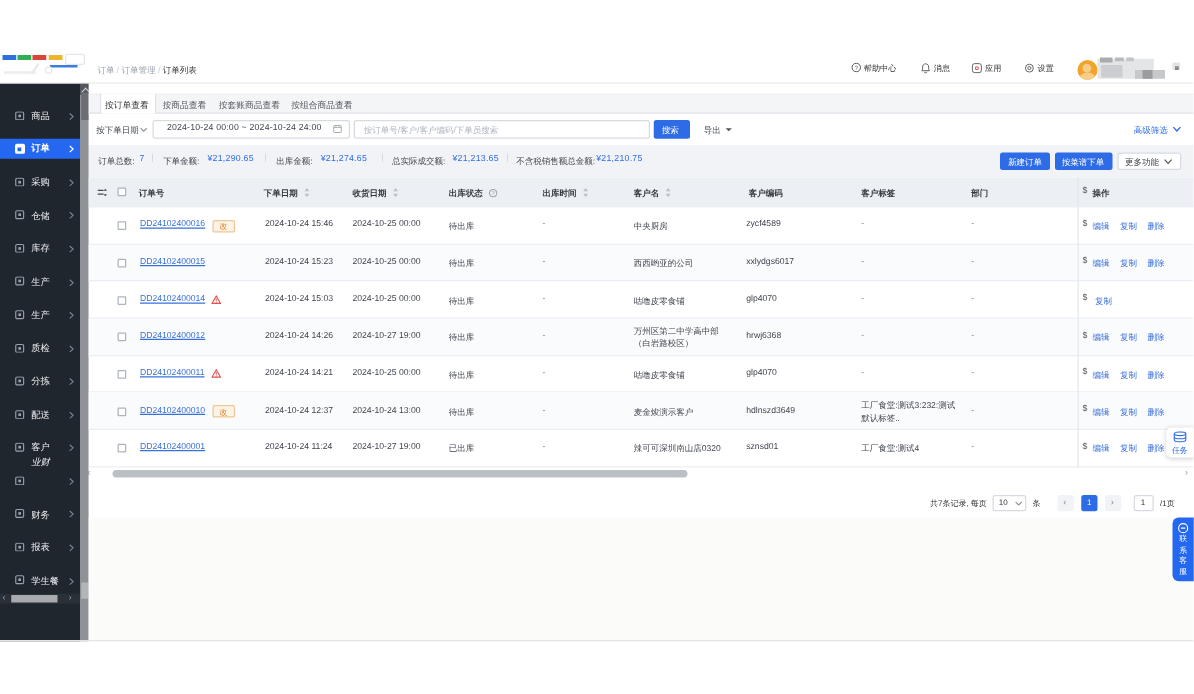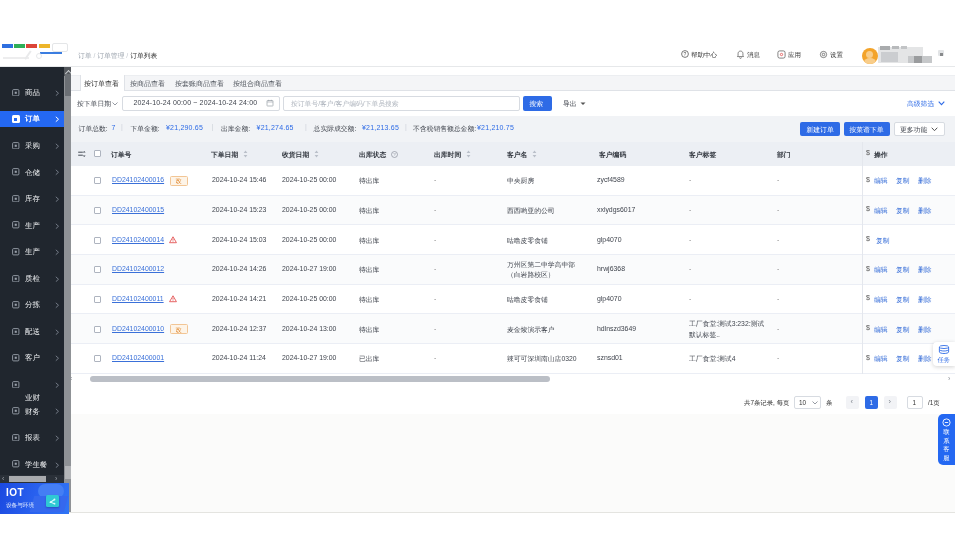--- a/index.html
+++ b/index.html
@@ -152,21 +152,21 @@
         <rect x="2.7" y="2.7" width="2.1" height="2.1" fill="#9aa1ab"></rect>
       </svg>
     <div class="tx" style="left:25px;top:286.4px;font-size:7.4px;color:#eef0f2;">客户</div>
     <svg class="abs" style="left:55px;top:288.3px;" width="4.5" height="6.5" viewBox="0 0 4.5 6.5">
         <path d="M0.8 0.8L3.5 3.25L0.8 5.7" fill="none" stroke="#7c838e" stroke-width="0.9"></path>
       </svg>
     <svg class="abs" style="left:12px;top:313.8px;" width="7.5" height="7.5" viewBox="0 0 7.5 7.5">
         <rect x="0.6" y="0.6" width="6.3" height="6.3" rx="1" fill="none" stroke="#9aa1ab" stroke-width="0.9"></rect>
         <rect x="2.7" y="2.7" width="2.1" height="2.1" fill="#9aa1ab"></rect>
       </svg>
-    <div class="tx" style="left:25px;top:326px;font-size:7.4px;color:#eef0f2;">业财</div>
+    <div class="tx" style="left:25px;top:298px;font-size:7.4px;color:#eef0f2;font-style:italic;">业财</div>
     <svg class="abs" style="left:55px;top:314.9px;" width="4.5" height="6.5" viewBox="0 0 4.5 6.5">
         <path d="M0.8 0.8L3.5 3.25L0.8 5.7" fill="none" stroke="#7c838e" stroke-width="0.9"></path>
       </svg>
     <svg class="abs" style="left:12px;top:340.3px;" width="7.5" height="7.5" viewBox="0 0 7.5 7.5">
         <rect x="0.6" y="0.6" width="6.3" height="6.3" rx="1" fill="none" stroke="#9aa1ab" stroke-width="0.9"></rect>
         <rect x="2.7" y="2.7" width="2.1" height="2.1" fill="#9aa1ab"></rect>
       </svg>
     <div class="tx" style="left:25px;top:339.5px;font-size:7.4px;color:#eef0f2;">财务</div>
     <svg class="abs" style="left:55px;top:341.4px;" width="4.5" height="6.5" viewBox="0 0 4.5 6.5">
         <path d="M0.8 0.8L3.5 3.25L0.8 5.7" fill="none" stroke="#7c838e" stroke-width="0.9"></path>
@@ -193,33 +193,20 @@
   <div class="abs" style="left:64px;top:67px;width:7px;height:9px;background:#53575c;"></div>
   <div class="abs" style="left:65.5px;top:70.5px;width:4px;height:4px;border-left:1px solid #c9cccf;border-top:1px solid #c9cccf;transform:rotate(45deg);transform-origin:center;"></div>
   <div class="abs" style="left:64.5px;top:74px;width:6px;height:22px;background:#6b6f74;"></div>
   <div class="abs" style="left:64.5px;top:466px;width:6px;height:13px;background:#b3b5b8;"></div>
 
   <div class="abs" style="left:0;top:475px;width:64px;height:8px;background:#2a3038;"></div>
   <div class="abs" style="left:9px;top:476px;width:37px;height:6px;background:#a8aaad;"></div>
   <div class="tx" style="left:2px;top:474.5px;font-size:7px;color:#9aa0a8;">‹</div>
   <div class="tx" style="left:55px;top:474.5px;font-size:7px;color:#9aa0a8;">›</div>
 
-  <div class="abs" style="left:0;top:483px;width:69px;height:31px;background:linear-gradient(105deg,#1b49e0 0%,#2a63f0 55%,#2f74f5 100%);overflow:hidden;z-index:5;">
-    <div class="abs" style="left:38px;top:1px;width:26px;height:14px;background:#447ef4;border-radius:7px;"></div>
-    <div class="abs" style="left:32px;top:13px;width:34px;height:16px;background:#3568ee;transform:skewX(-16deg);"></div>
-    <div class="abs" style="left:46px;top:12px;width:13px;height:12px;background:#2fc9d4;border-radius:1.5px;box-shadow:0 1px 2px rgba(0,0,60,0.25);"></div>
-    <svg class="abs" style="left:49px;top:14.5px;" width="7" height="7" viewBox="0 0 7 7">
-        <path d="M5.5 1.5L1.5 4.2l4 1.6" fill="none" stroke="#d9fbff" stroke-width="1.1"></path>
-        <circle cx="5.5" cy="1.5" r="0.9" fill="#d9fbff"></circle>
-        <circle cx="1.6" cy="4.2" r="0.9" fill="#d9fbff"></circle>
-        <circle cx="5.5" cy="5.7" r="0.9" fill="#d9fbff"></circle>
-      </svg>
-    <div class="tx" style="left:6px;top:4px;font-size:10px;font-weight:bold;color:#fff;letter-spacing:0.5px;">IOT</div>
-    <div class="tx" style="left:6px;top:18.5px;font-size:5.6px;color:#e8f0ff;">设备与环境</div>
-  </div>
 
   <div class="abs" style="left:71px;top:67px;width:884px;height:49px;background:#fff;"></div>
   <div class="abs" style="left:71px;top:116px;width:884px;height:26px;background:#f1f3f6;"></div>
   <div class="abs" style="left:71px;top:142px;width:884px;height:370px;background:#fff;"></div>
   <div class="abs" style="left:71px;top:414px;width:884px;height:98px;background:#fbfbfa;"></div>
   <div class="abs" style="left:0;top:512px;width:955px;height:1px;background:#e4e4e0;"></div>
 
   <div class="abs" style="left:71px;top:75px;width:884px;height:16px;background:#f4f5f7;border-top:1px solid #eceef1;border-bottom:1px solid #dfe2e7;box-sizing:border-box;"></div>
   <div class="abs" style="left:79.5px;top:75px;width:45px;height:16px;background:#fff;border-left:1px solid #dfe2e7;border-right:1px solid #dfe2e7;box-sizing:border-box;"></div>
   <div class="tx" style="left:84px;top:78.5px;font-size:7px;color:#333;">按订单查看</div>

